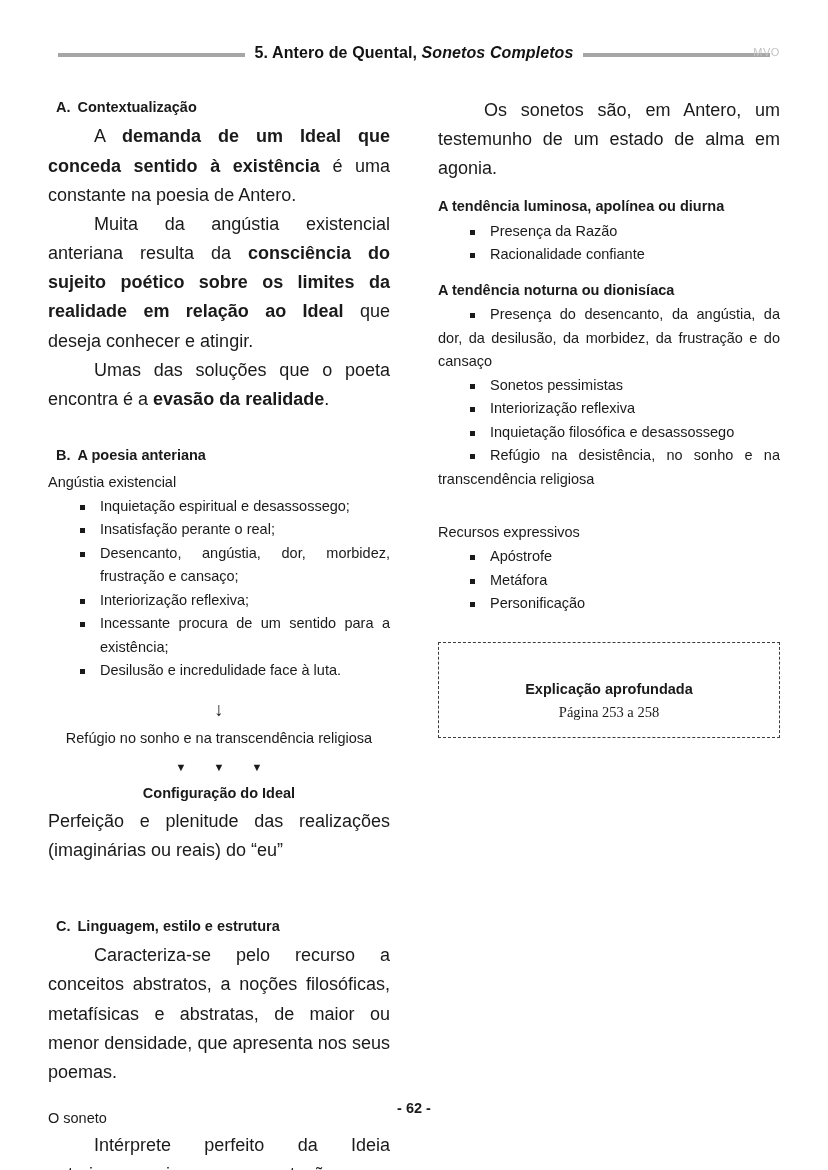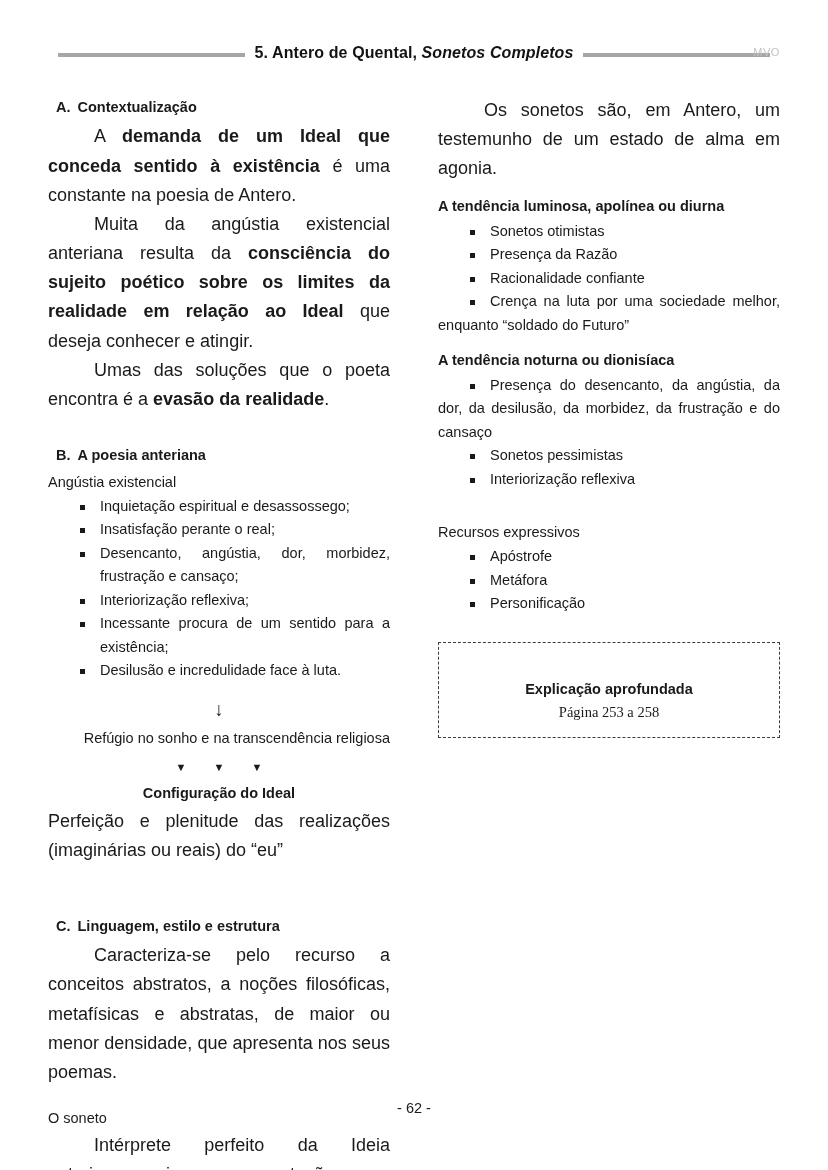--- a/index.html
+++ b/index.html
@@ -145,21 +145,21 @@
   }
   ul.sq.hang li::before {
     left: 32px;
   }
 
   .spacer-sm { height: 12px; }
   .spacer-md { height: 20px; }
   .spacer-lg { height: 30px; }
 
   .center {
-    text-align: right;
+    text-align: center;
     font-size: 14.5px;
     line-height: 1.62;
   }
   .arrow-down {
     text-align: center;
     font-size: 19px;
     line-height: 1.2;
     margin: 4px 0 6px 0;
   }
   .tri-row {
@@ -198,21 +198,21 @@
   }
 
   
   .footer {
     position: absolute;
     left: 0;
     top: 1100px;
     width: 828px;
     text-align: center;
     font-size: 14.5px;
-    font-weight: normal;
+    font-weight: bold;
     color: #1a1a1a;
   }
 </style>
 </head>
 <body>
 
 <div class="page">
 
   <div class="header">
     <div class="header-inner">
@@ -287,34 +287,34 @@
 
     <div class="col">
 
       <p class="para">Os sonetos são, em Antero, um testemunho de um estado de alma em agonia.</p>
 
       <div class="spacer-sm"></div>
 
       <div class="boldhead">A tendência luminosa, apolínea ou diurna</div>
 
       <ul class="sq hang">
-        <li>Sonetos otimistas</li>
         <li>Presença da Razão</li>
         <li>Racionalidade confiante</li>
-        <li>Crença na luta por uma sociedade melhor, enquanto “soldado do Futuro”</li>
       </ul>
 
       <div class="spacer-sm"></div>
 
       <div class="boldhead">A tendência noturna ou dionisíaca</div>
 
       <ul class="sq hang">
         <li>Presença do desencanto, da angústia, da dor, da desilusão, da morbidez, da frustração e do cansaço</li>
         <li>Sonetos pessimistas</li>
         <li>Interiorização reflexiva</li>
+        <li>Inquietação filosófica e desassossego</li>
+        <li>Refúgio na desistência, no sonho e na transcendência religiosa</li>
       </ul>
 
       <div class="spacer-lg"></div>
 
       <div class="underhead">Recursos expressivos</div>
 
       <ul class="sq">
         <li>Apóstrofe</li>
         <li>Metáfora</li>
         <li>Personificação</li>

